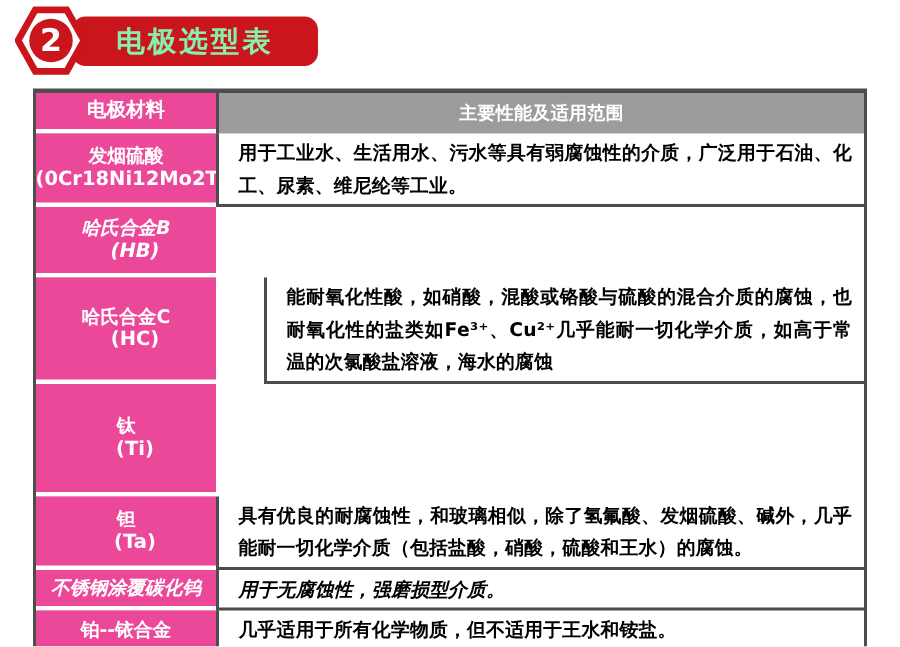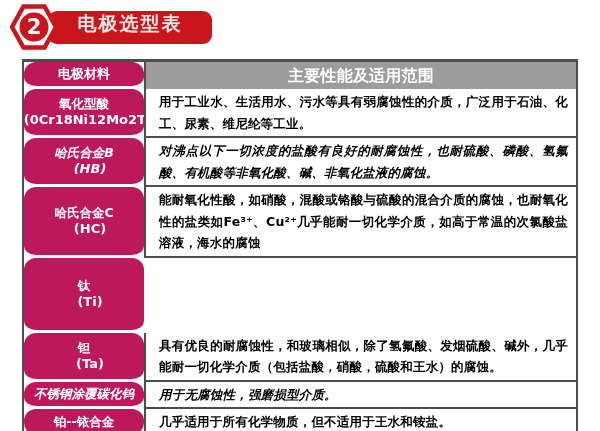--- a/index.html
+++ b/index.html
@@ -22,45 +22,44 @@
     position:absolute; inset:0;
     display:flex; align-items:center; justify-content:center;
     color:#ffffff; font-weight:bold; font-size:21px;
     padding-bottom:1px;
   }
   .banner {
     position:absolute; left:48px; top:11px; z-index:1;
     width:164px; height:33px;
     background:#c9151b;
     border-radius:9px;
-    display:flex; align-items:flex-start; justify-content:center;
-    color:#e5e5e5; font-size:19px; font-weight:bold;
+    display:flex; align-items:center; justify-content:center;
+    color:#86efac; font-size:19px; font-weight:bold;
     letter-spacing:2px;
   }
 
   
   .tbl {
     position:absolute; left:22px; top:59px;
     width:556px;
     border:2px solid #4d4d4d;
     border-top-width:3px;
     background:#ffffff;
   }
   .row { display:flex; align-items:stretch; }
   .mat {
     flex:0 0 120px; width:120px;
-    background:#be185d;
+    background:#ec4899;
     color:#ffffff; font-weight:bold;
     display:flex; flex-direction:column;
     align-items:center; justify-content:center;
     text-align:center;
     font-size:12.5px; line-height:16px;
     border-bottom:3px solid #ffffff;
     padding:2px 1px;
-    border-radius:12px;
   }
   .mat .l2 { font-size:13px; white-space:nowrap;padding-left:12px; }
   .desc {
     flex:1 1 auto;
     border-left:2px solid #4d4d4d;
     border-bottom:2px solid #4d4d4d;
     color:#000000; font-weight:bold;
     font-size:12.5px; line-height:21.5px;
     padding:2px 8px 2px 13px;
     text-align:justify;
@@ -68,30 +67,30 @@
   }
   .row.hdr .mat {
     font-size:13px;
     justify-content:center;
   }
   .row.hdr .desc {
     background:#9c9c9c;
     color:#ffffff;
     border-bottom:none;
     display:flex; align-items:center; justify-content:center;
-    text-align:center; font-size:16px;
+    text-align:center; font-size:12px;
     padding:2px 0;
   }
   .row.last .mat { border-bottom:none; }
   .row.last .desc { border-bottom:none; }
 
   .row.hdr  { min-height:27px; }
   .row.r0   { min-height:44px; }
   .row.r1   { min-height:47px;font-style:italic; }
-  .row.r2   { min-height:70px; }
+  .row.r2   { min-height:70px;gap:32px; }
   .row.r3   { min-height:75px; }
   .row.r4   { min-height:46px; }
   .row.r5   { min-height:22px;font-style:italic; }
   .row.r6   { min-height:21px; }
 </style>
 </head>
 <body>
 
 <div class="page">
 
@@ -109,32 +108,31 @@
 
   <div class="tbl">
 
     <div class="row hdr">
       <div class="mat">电极材料</div>
       <div class="desc">主要性能及适用范围</div>
     </div>
 
     <div class="row r0">
       <div class="mat">
-        <span class="l1">氧化型酸</span>
+        <span class="l1">发烟硫酸</span>
         <span class="l2">(0Cr18Ni12Mo2Ti)</span>
       </div>
       <div class="desc">用于工业水、生活用水、污水等具有弱腐蚀性的介质，广泛用于石油、化工、尿素、维尼纶等工业。</div>
     </div>
 
     <div class="row r1">
       <div class="mat">
         <span class="l1">哈氏合金B</span>
         <span class="l2">(HB)</span>
       </div>
-      <div class="desc">对沸点以下一切浓度的盐酸有良好的耐腐蚀性，也耐硫酸、磷酸、氢氟酸、有机酸等非氧化酸、碱、非氧化盐液的腐蚀。</div>
     </div>
 
     <div class="row r2">
       <div class="mat">
         <span class="l1">哈氏合金C</span>
         <span class="l2">(HC)</span>
       </div>
       <div class="desc">能耐氧化性酸，如硝酸，混酸或铬酸与硫酸的混合介质的腐蚀，也耐氧化性的盐类如Fe³⁺、Cu²⁺几乎能耐一切化学介质，如高于常温的次氯酸盐溶液，海水的腐蚀</div>
     </div>
 

